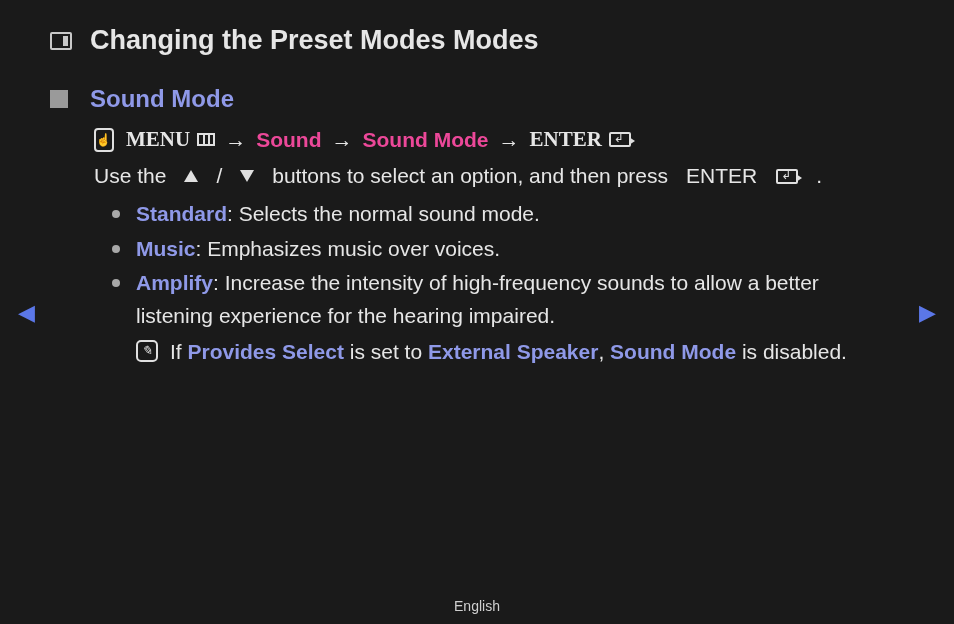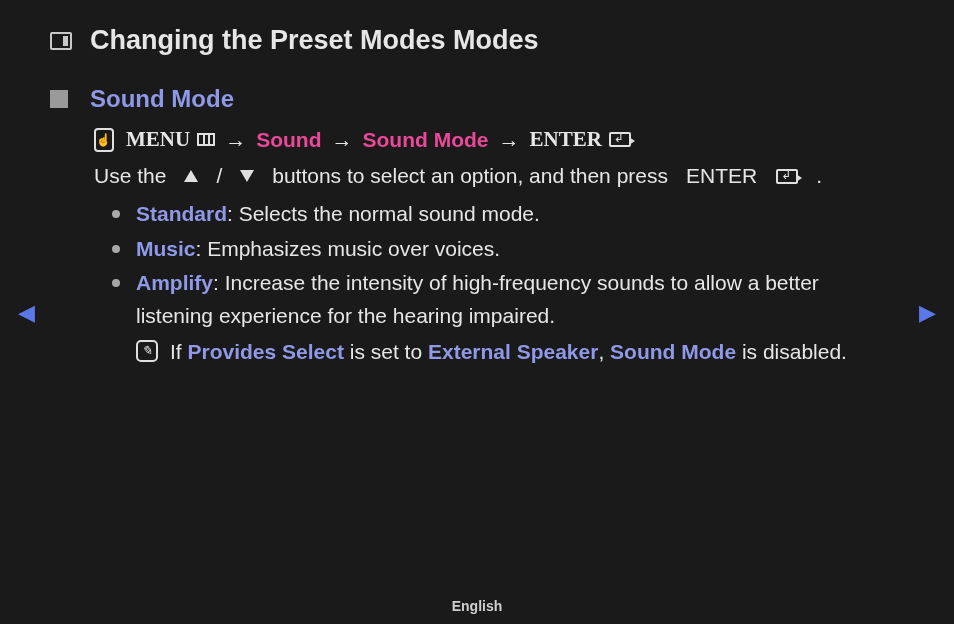--- a/index.html
+++ b/index.html
@@ -228,21 +228,20 @@
   .nav-left  { left: 18px; }
   .nav-right { right: 18px; }
 
   .footer-lang {
     position: absolute;
     bottom: 10px;
     left: 0; right: 0;
     text-align: center;
     font-size: 14px;
     color: #cfcfcf;
-    font-weight: bold;
   }
 </style>
 </head>
 <body>
 
 <div class="page">
 
   <div class="title-row">
     <span class="book-icon"></span>
     <span>Changing the Preset Modes Modes</span>

